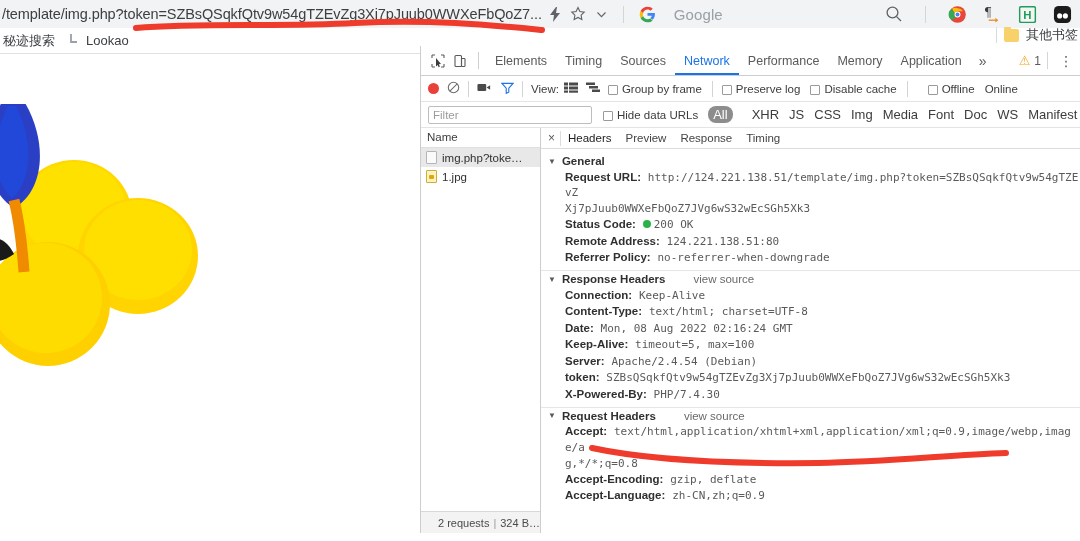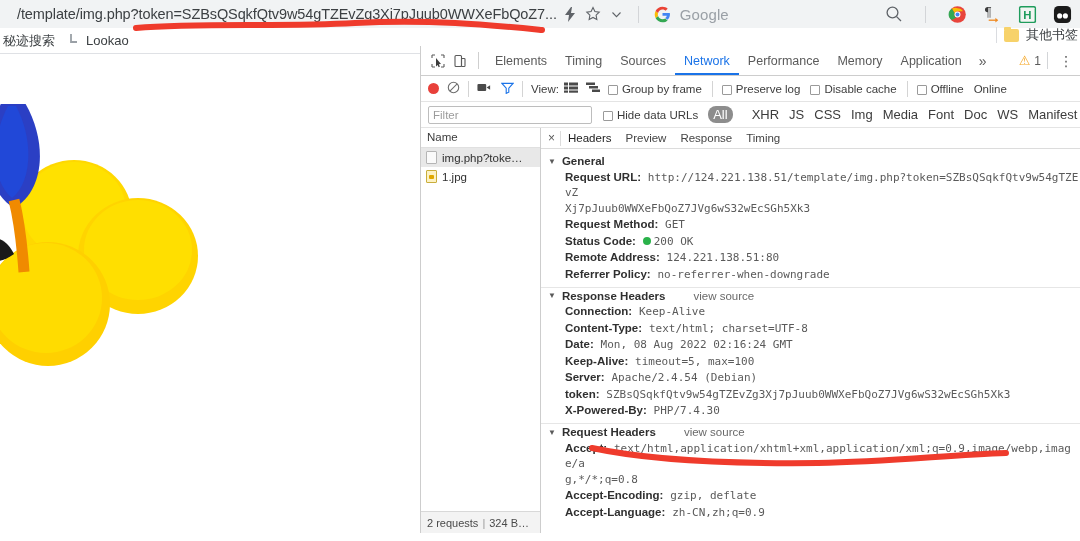--- a/index.html
+++ b/index.html
@@ -12,29 +12,29 @@
   .screen { position: relative; width: 1080px; height: 541px; background:#fff; }
 
   
   .omnibar {
     position:absolute; left:0; top:0; width:1080px; height:28px;
     background:#f1f3f4;
     display:flex; align-items:center;
   }
   .url-text {
     font-size:14.5px; color:#3c4043; white-space:nowrap;
-    letter-spacing:-0.1px; padding-left:17px;
+    letter-spacing:-0.1px; padding-left:2px;
     font-family:"Liberation Sans", sans-serif;
   }
   .omni-icons { display:flex; align-items:center; gap:9px; margin-left:7px; }
   .ic { color:#5f6368; display:inline-flex; align-items:center; justify-content:center; }
   .ic svg { display:block; }
   .sep-v { width:1px; height:17px; background:#d3d5d8; margin:0 6px; }
   .g-logo { width:17px; height:17px; }
-  .google-word { font-size:15px; color:#9aa0a6; margin-left:0; letter-spacing:0.1px;}
+  .google-word { font-size:15px; color:#9aa0a6; margin-left:9px; letter-spacing:0.1px;}
   .right-icons {
     position:absolute; right:8px; top:0; height:28px;
     display:flex; align-items:center; gap:16px;
   }
   .ext-ico { width:19px; height:19px; display:block; }
 
   
   .bookmarks {
     position:absolute; left:0; top:28px; width:1080px; height:26px;
     background:#ffffff; border-bottom:1px solid #dfe1e5;
@@ -155,21 +155,21 @@
     flex:0 0 auto;
   }
   .img-ico {
     width:11px; height:13px; border:1px solid #c9ae3c; background:#fdf2c4; border-radius:1px;
     position:relative; flex:0 0 auto;
   }
   .img-ico:after{ content:""; position:absolute; left:2px; top:4px; width:5px; height:4px; background:#e0a800; border-radius:1px;}
   .name-footer {
     height:22px; border-top:1px solid #d8d8d8; background:#f3f3f3;
     font-size:11px; color:#4a4a4a; display:flex; align-items:center; padding-left:6px;
-    white-space:nowrap; overflow:hidden;
+    white-space:nowrap; overflow:hidden;justify-content:flex-end;
   }
   .name-footer .pipe { color:#9a9a9a; margin:0 4px; }
 
   
   .detail-col { flex:1; display:flex; flex-direction:column; min-width:0; background:#fff; }
   .detail-tabs {
     height:21px; display:flex; align-items:center; border-bottom:1px solid #dcdcdc;
     font-size:11.5px; color:#444; padding-left:2px;
   }
   .close-x { padding:0 5px; color:#5a5a5a; font-size:12px; }
@@ -400,21 +400,21 @@
       <span class="tb-sep" style="margin:0 2px 0 0;"></span>
       <span class="tb-item" style="margin-left:7px;">
         <span class="chk"></span>
         <span>Preserve log</span>
       </span>
       <span class="tb-item">
         <span class="chk"></span>
         <span>Disable cache</span>
       </span>
       <span class="tb-sep" style="margin:0 2px 0 0;"></span>
-      <span class="tb-item" style="margin-left:7px;">
+      <span class="tb-item" style="margin-left:18px;">
         <span class="chk"></span>
         <span>Offline</span>
       </span>
       <span class="tb-item">
         <span>Online</span>
       </span>
     </div>
 
     <div class="dt-filterbar">
       <input class="filter-input" value="" placeholder="Filter" style="">
@@ -472,24 +472,20 @@
           <div class="sec-title">
             <span class="caret">▼</span>
             <span>General</span>
           </div>
           <div class="hrow wrap">
             <span class="hk">Request URL:</span>
             <span class="hv">http://124.221.138.51/template/img.php?token=SZBsQSqkfQtv9w54gTZEvZ</span>
           </div>
           <div class="cont-line">Xj7pJuub0WWXeFbQoZ7JVg6wS32wEcSGh5Xk3</div>
           <div class="hrow">
-            <span class="hk">Request Method:</span>
-            <span class="hv">GET</span>
-          </div>
-          <div class="hrow">
             <span class="hk">Status Code:</span>
             <span class="status-dot"></span><span class="hv">200 OK</span>
           </div>
           <div class="hrow">
             <span class="hk">Remote Address:</span>
             <span class="hv">124.221.138.51:80</span>
           </div>
           <div class="hrow">
             <span class="hk">Referrer Policy:</span>
             <span class="hv">no-referrer-when-downgrade</span>

